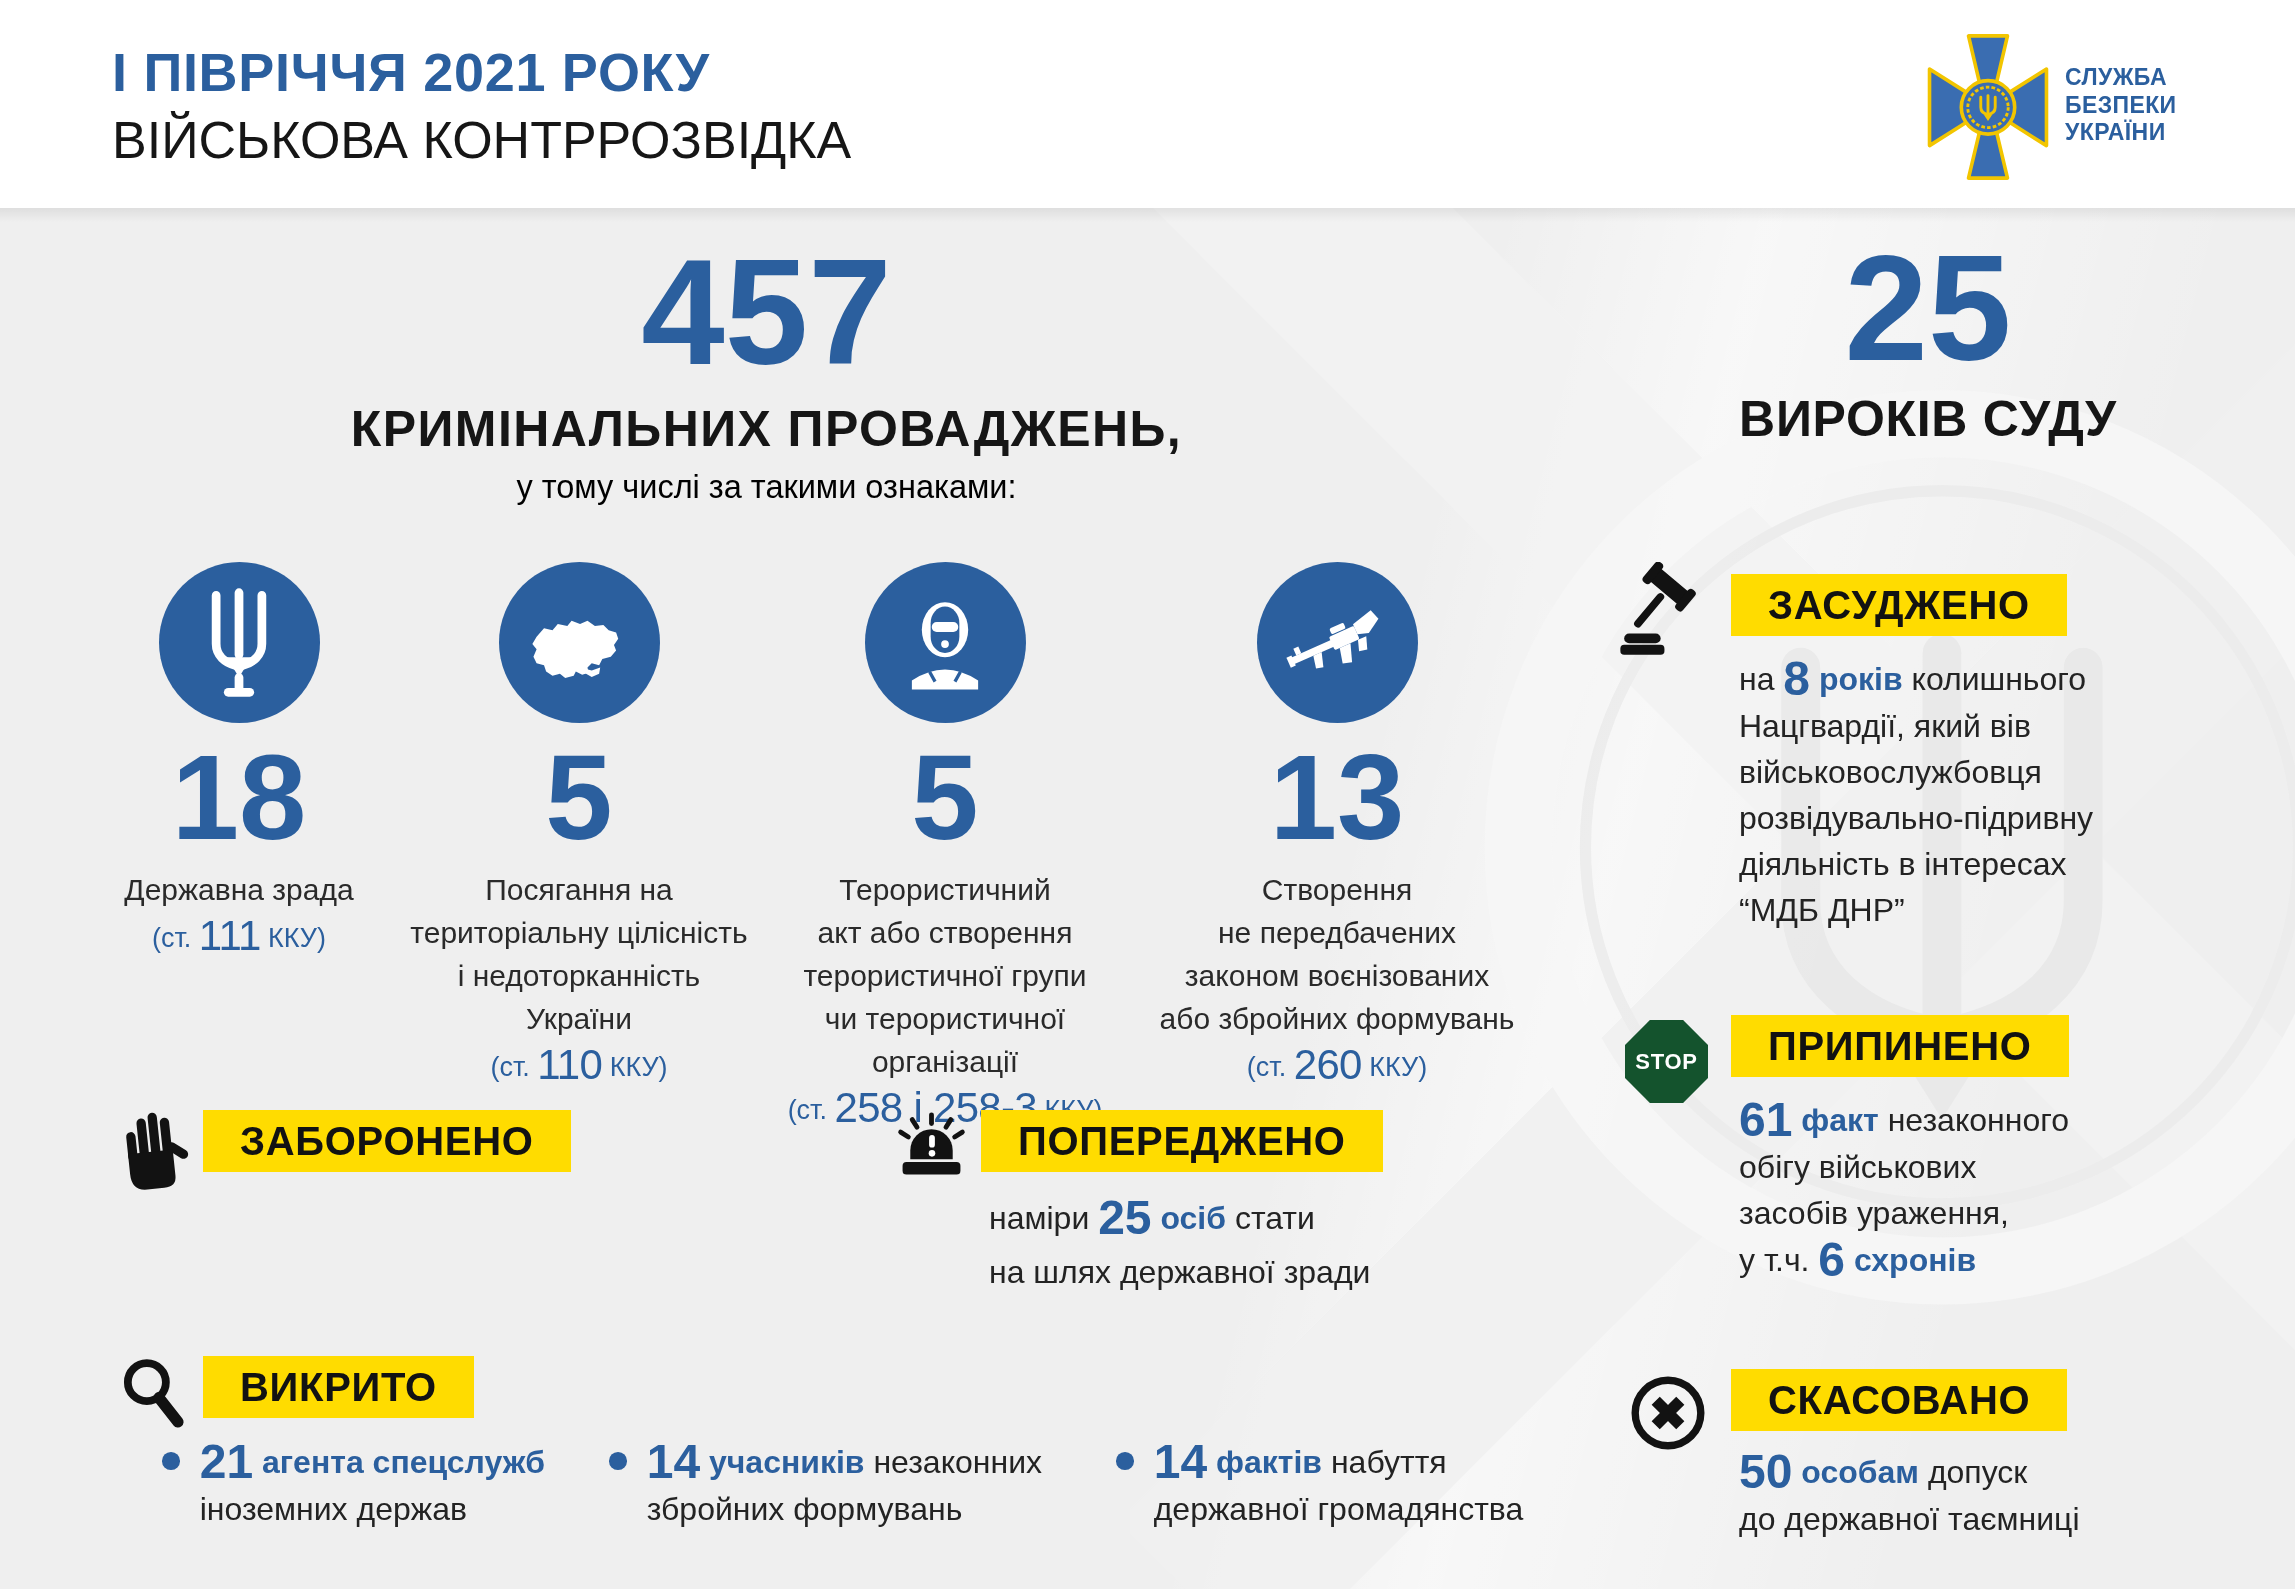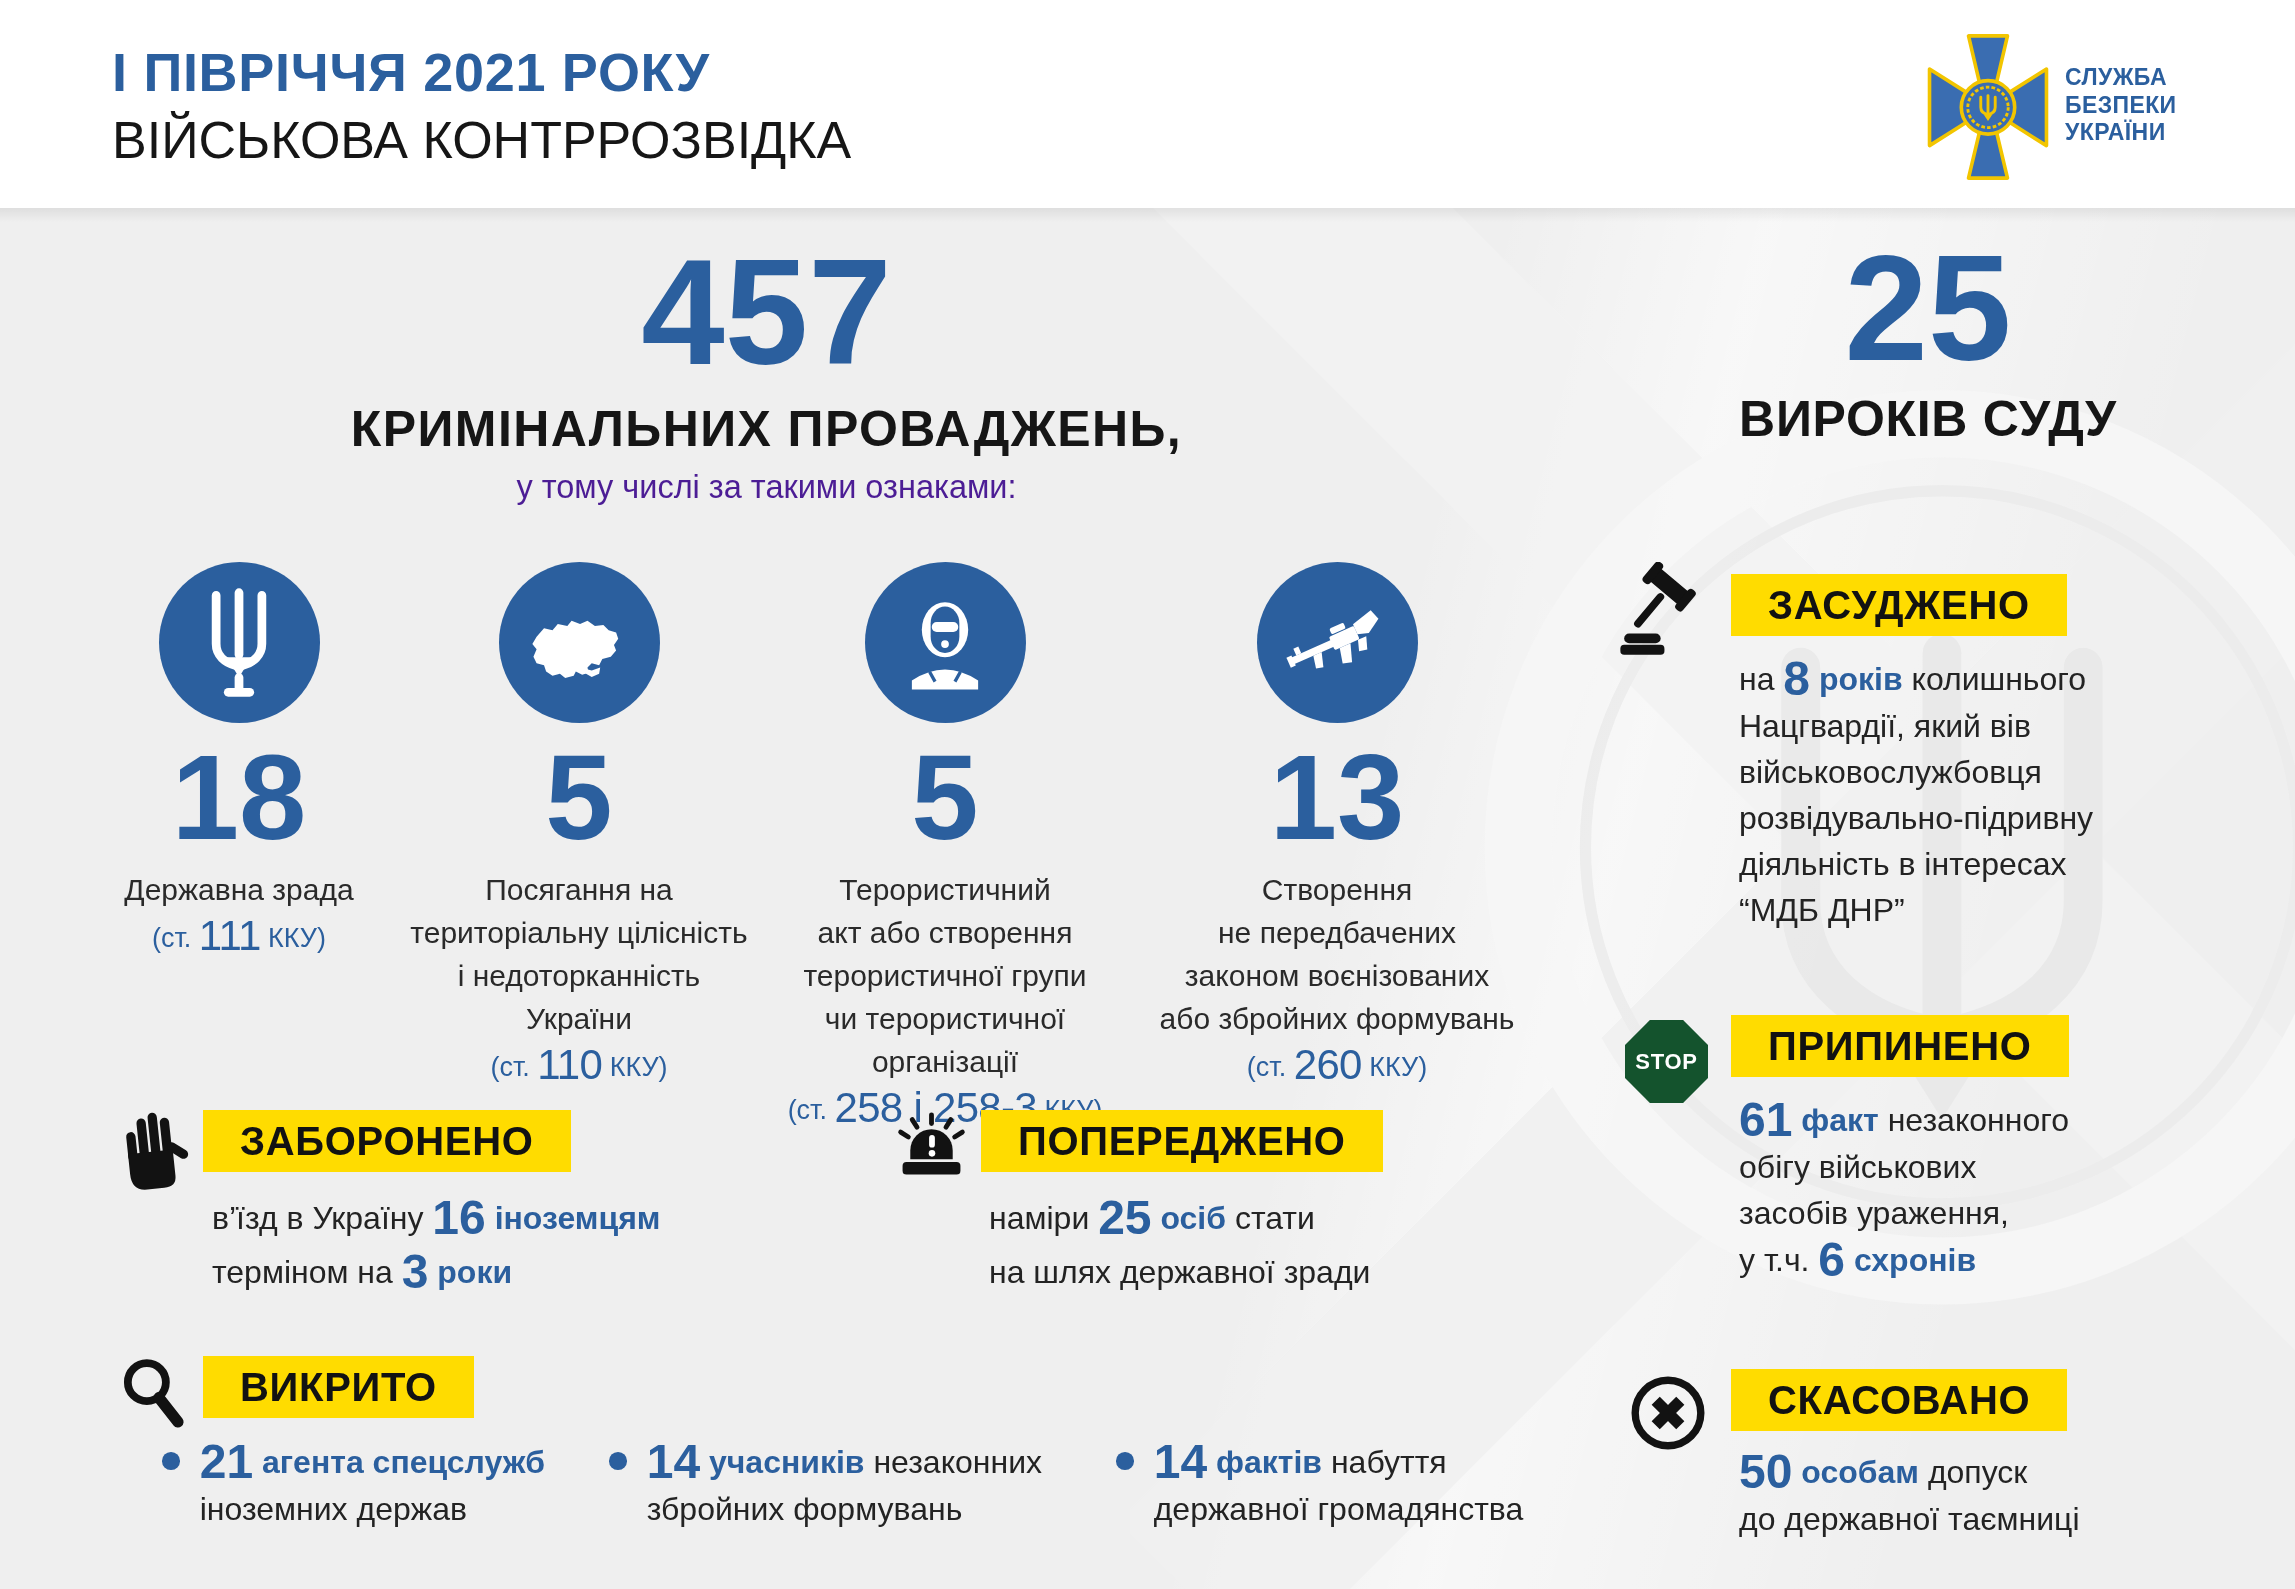--- a/index.html
+++ b/index.html
@@ -19,21 +19,21 @@
   .title2{position:absolute;left:112px;top:110px;font-size:52px;font-weight:400;
           color:#161616;letter-spacing:0px;white-space:nowrap;}
   .logo{position:absolute;left:1921px;top:27px;width:339px;height:152px;}
   .logo-cross{position:absolute;left:5px;top:5.7px;}
   .logo-text{position:absolute;left:144px;top:37px;font-size:23px;line-height:27.5px;
              font-weight:700;color:var(--blue);letter-spacing:0.4px;}
   
   .hero{position:absolute;left:304px;top:237px;width:925px;text-align:center;}
   .n457{font-size:150px;font-weight:700;color:var(--blue);line-height:1;}
   .hero-title{margin-top:12.7px;font-size:50px;font-weight:700;color:#161616;letter-spacing:1.4px;white-space:nowrap;}
-  .hero-sub{margin-top:11.3px;font-size:32.5px;color:#4c1d95;}
+  .hero-sub{margin-top:11.3px;font-size:32.5px;color:#000000;}
   
   .v25{position:absolute;left:1688px;top:233px;width:480px;text-align:center;
        font-size:150px;font-weight:700;color:var(--blue);line-height:1;}
   .vtitle{position:absolute;left:1688px;top:390px;width:480px;text-align:center;
           font-size:50px;font-weight:700;color:#161616;letter-spacing:0.7px;white-space:nowrap;}
   
   .cat{position:absolute;top:562px;width:396px;display:flex;flex-direction:column;align-items:center;}
   .cat-circle{width:161px;height:161px;border-radius:50%;background:var(--blue);
               display:flex;align-items:center;justify-content:center;}
   .cat-num{margin-top:8.5px;font-size:121px;font-weight:700;color:var(--blue);line-height:1.08;}
@@ -249,24 +249,20 @@
     <g fill="#121212" transform="rotate(-6 48 60)">
       <rect x="8" y="30" width="12" height="38" rx="6"></rect>
       <rect x="23" y="14" width="12" height="52" rx="6"></rect>
       <rect x="38" y="8" width="12" height="58" rx="6"></rect>
       <rect x="53" y="16" width="12" height="50" rx="6"></rect>
       <rect x="64" y="46" width="30" height="12" rx="6" transform="rotate(38 64 46)"></rect>
       <path d="M8 58 h58 v34 q0 14 -16 14 h-22 q-20 0 -20 -22 z"></path>
     </g>
   </svg>
   <div class="sec-head" style="left:203px;top:1110px;">ЗАБОРОНЕНО</div>
-  <div class="sec-body sp" style="left:212px;top:1191px;">
-      <div><span>в’їзд в Україну </span><span class="seg-n">16</span><span class="seg-h"> іноземцям</span></div>
-      <div><span>терміном на </span><span class="seg-n">3</span><span class="seg-h"> роки</span></div>
-    </div>
 
   <svg class="abs" style="left:891px;top:1109px;" width="81" height="81" viewBox="0 0 84 84">
     <path d="M20 52 v-9 a22 22 0 0 1 44 0 v9 z" fill="#121212"></path>
     <rect x="12" y="55" width="60" height="13" rx="4" fill="#121212"></rect>
     <rect x="39.5" y="27" width="6" height="13" rx="3" fill="#fff"></rect>
     <circle cx="42.5" cy="46" r="3.4" fill="#fff"></circle>
     <g stroke="#121212" stroke-width="5" stroke-linecap="round">
       <path d="M42 6 v9"></path>
         <path d="M22 11 l5 8"></path>
         <path d="M62 11 l-5 8"></path>

